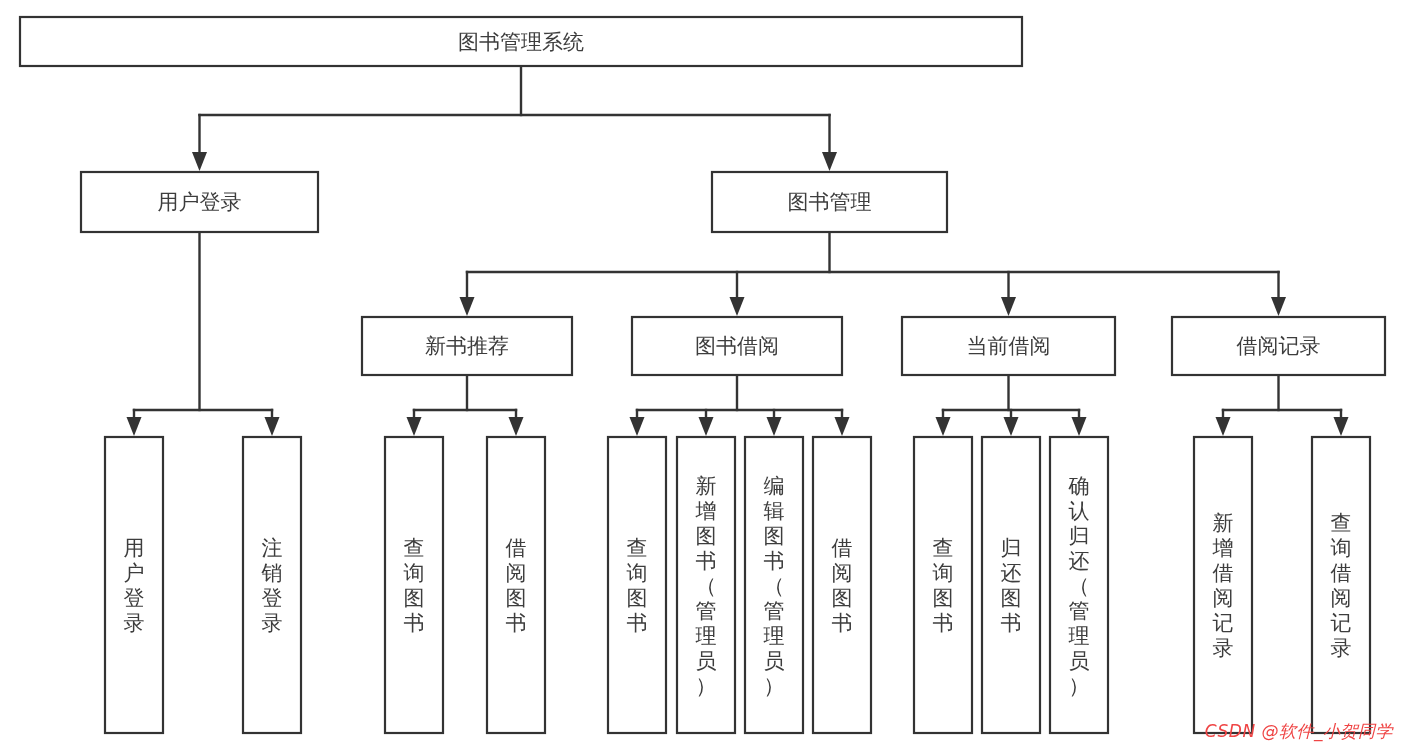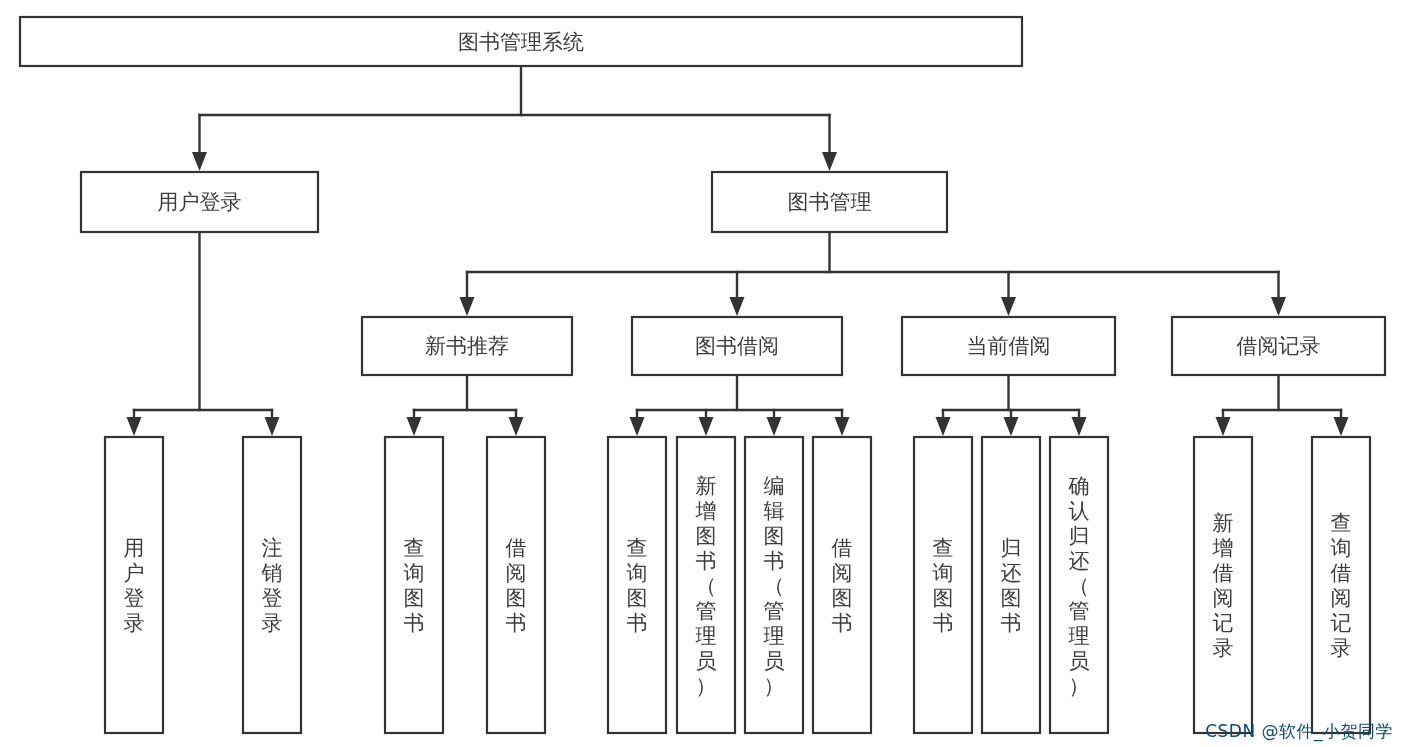--- a/index.html
+++ b/index.html
@@ -54,24 +54,25 @@
     font-size: 21px;
     fill: #3d3d3d;
     text-anchor: middle;
   }
   .watermark-text {
     position: absolute;
     right: 12px;
     bottom: 4px;
     font-family: "DejaVu Sans", "Liberation Sans", sans-serif;
     font-size: 17px;
-    color: #0c4a6e;
+    color: #ef4444;
     letter-spacing: 0.5px;
     white-space: nowrap;
     user-select: none;
+    font-style: italic;
   }
 </style>
 </head>
 <body>
 
 <div id="diagram-root">
   <svg class="flow" viewBox="0 0 1405 747" xmlns="http://www.w3.org/2000/svg">
     <g id="edge-layer">
         <g>
           <line x1="521" y1="66" x2="521" y2="115" class="connector"></line>

